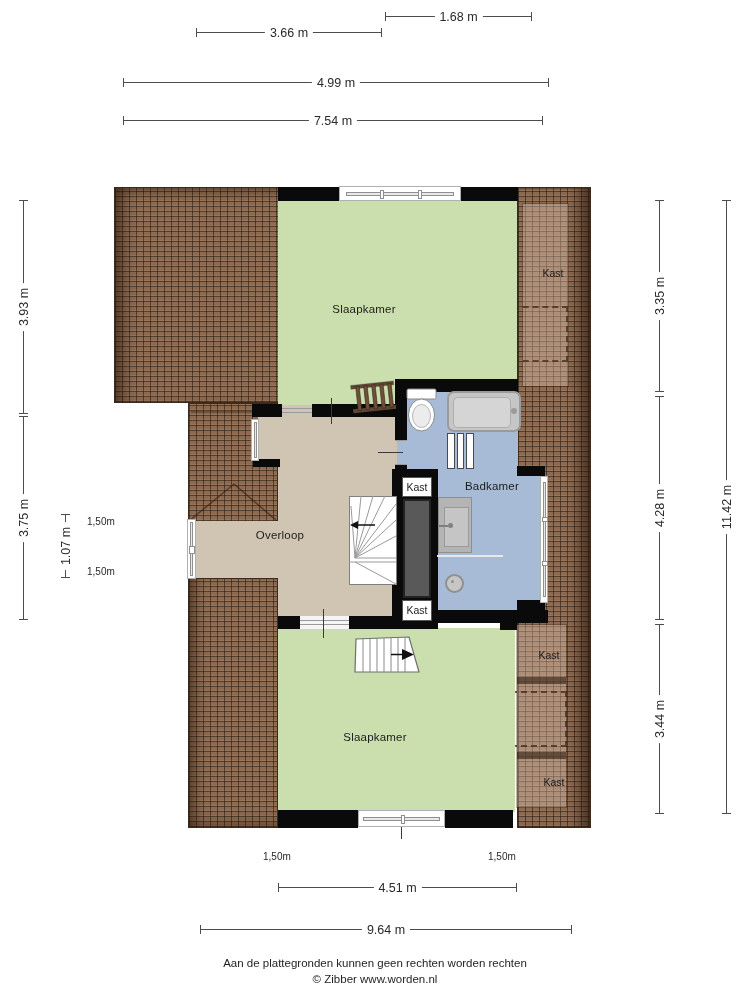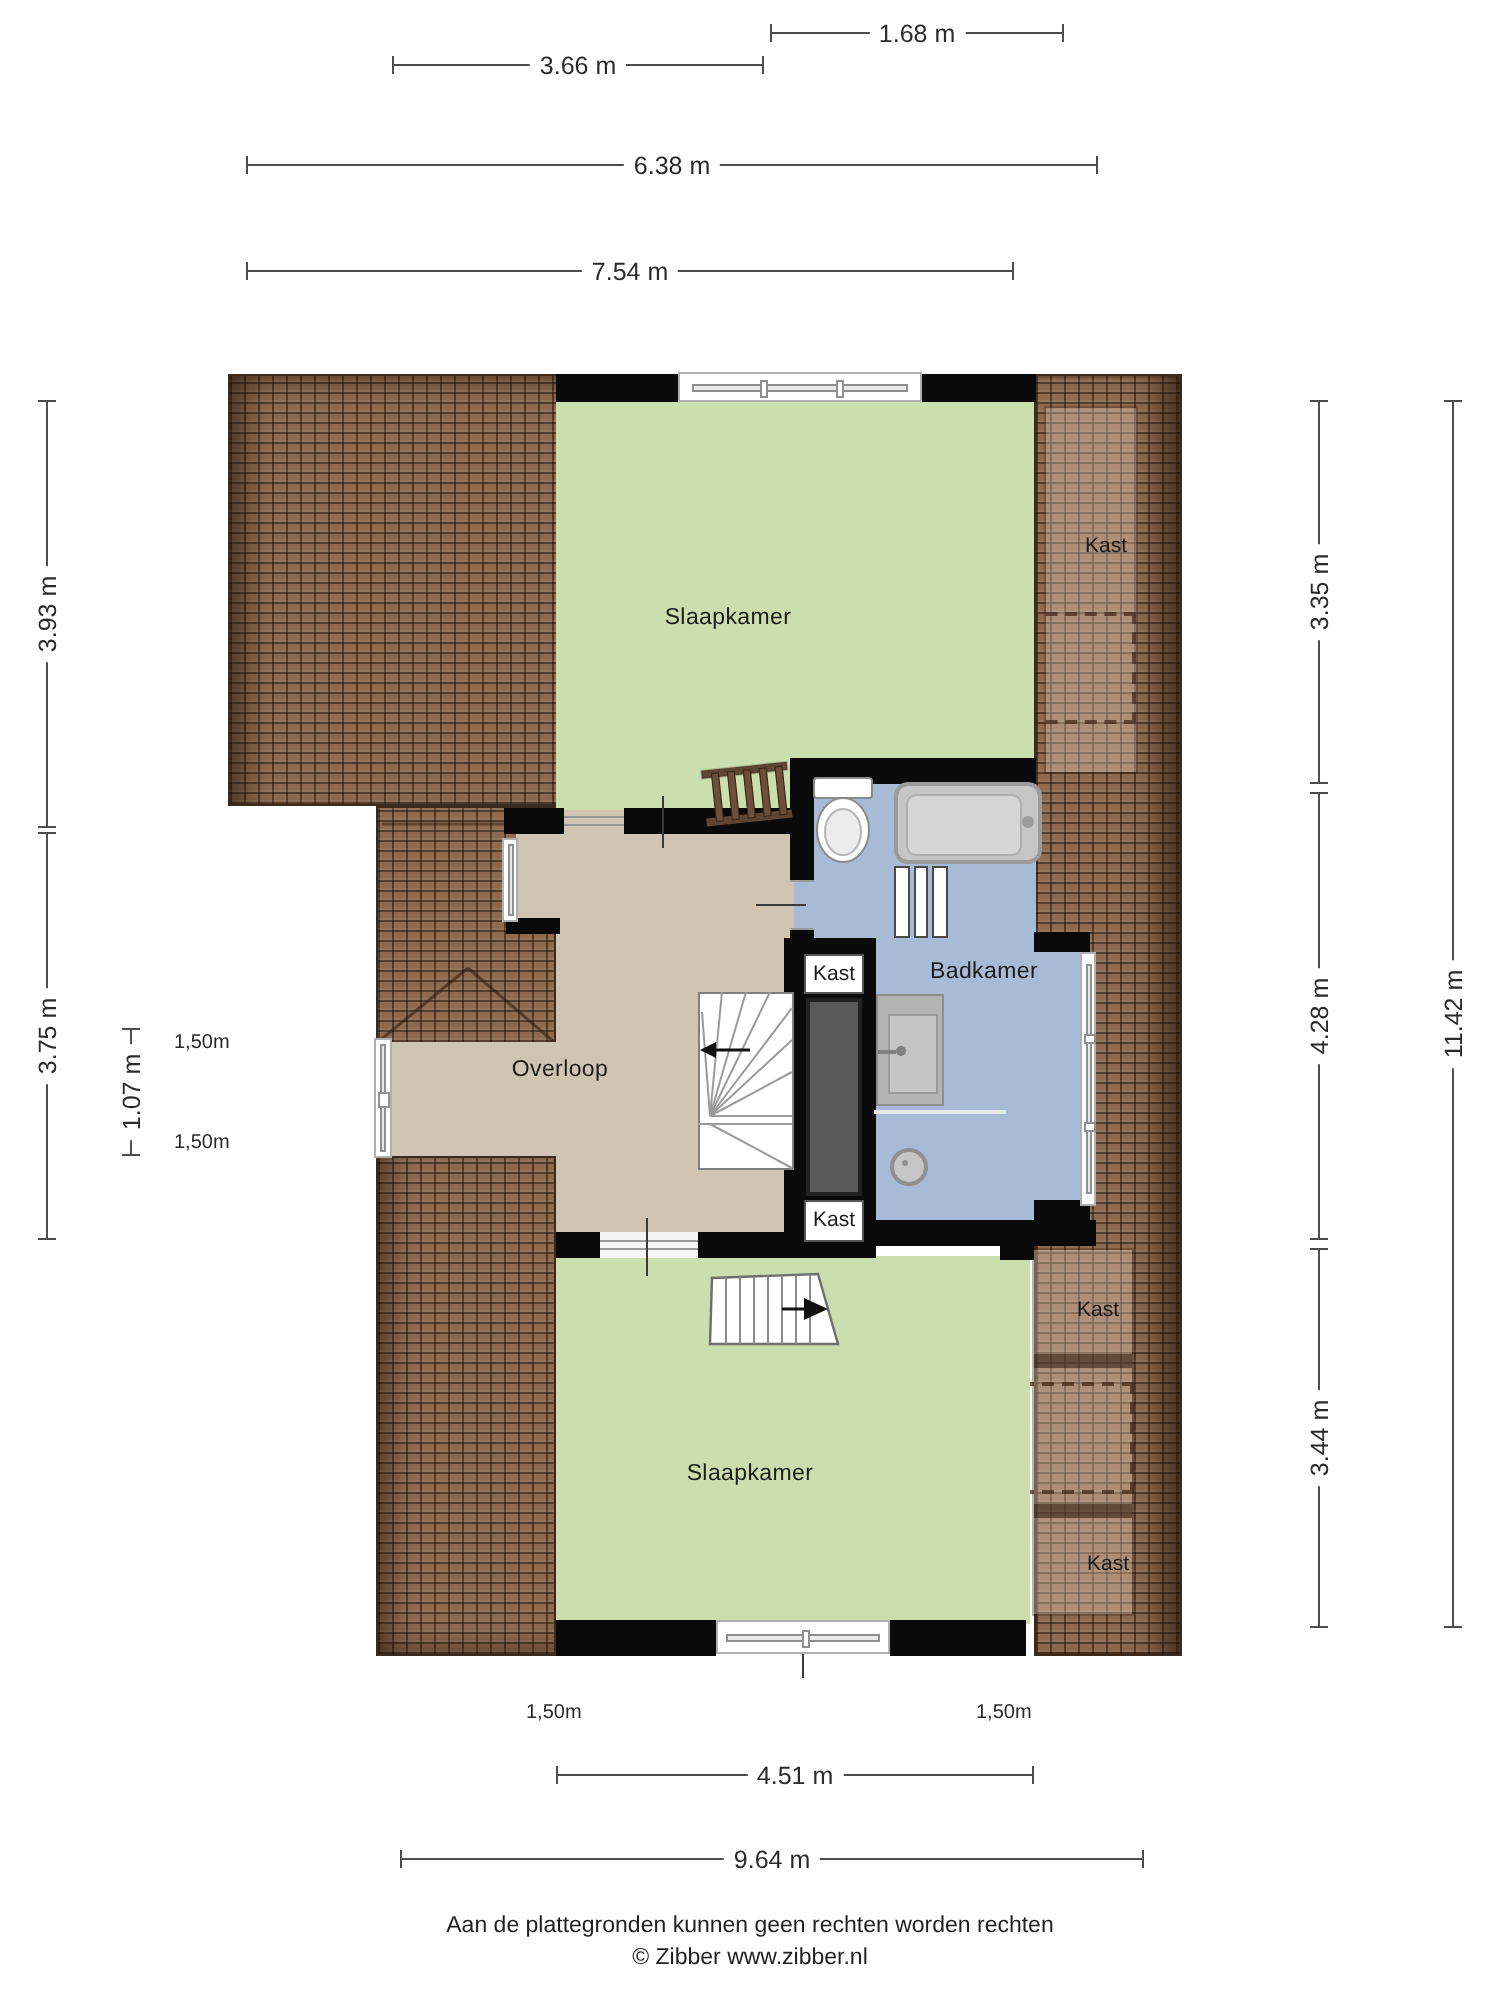--- a/index.html
+++ b/index.html
@@ -231,23 +231,23 @@
   <div class="abs kast-label" style="left:534px;top:776px;width:40px;">Kast</div>
   <div class="abs room-label" style="left:315px;top:731px;width:120px;">Slaapkamer</div>
 
   <div class="abs dim-h" style="left:196px;top:28px;width:184px;">
     <span class="dim-label">3.66 m</span>
   </div>
   <div class="abs dim-h" style="left:385px;top:12px;width:145px;">
     <span class="dim-label">1.68 m</span>
   </div>
   <div class="abs dim-h" style="left:123px;top:78px;width:424px;">
-    <span class="dim-label">6.38 m</span>
-  </div>
-  <div class="abs dim-h" style="left:123px;top:131px;width:382px;">
+    <span class="dim-label">4.99 m</span>
+  </div>
+  <div class="abs dim-h" style="left:123px;top:116px;width:382px;padding-left:36px;">
     <span class="dim-label">7.54 m</span>
   </div>
 
   <div class="abs dim-v" style="left:19px;top:200px;height:212px;">
     <span class="dim-label">3.93 m</span>
   </div>
   <div class="abs dim-v" style="left:19px;top:416px;height:202px;">
     <span class="dim-label">3.75 m</span>
   </div>
   <div class="abs dim-v" style="left:61px;top:514px;height:62px;">
@@ -272,15 +272,15 @@
   <div class="abs hm-label" style="left:263px;top:851px;">1,50m</div>
   <div class="abs hm-label" style="left:488px;top:851px;">1,50m</div>
   <div class="abs dim-h" style="left:278px;top:883px;width:237px;">
     <span class="dim-label">4.51 m</span>
   </div>
   <div class="abs dim-h" style="left:200px;top:925px;width:370px;">
     <span class="dim-label">9.64 m</span>
   </div>
 
   <div class="abs footer" style="top:957px;left:0;">Aan de plattegronden kunnen geen rechten worden rechten</div>
-  <div class="abs footer" style="top:973px;left:0;">© Zibber www.zibber.nl</div>
+  <div class="abs footer" style="top:973px;left:0;">© Zibber www.worden.nl</div>
 
 </div>
 
 </body></html>

